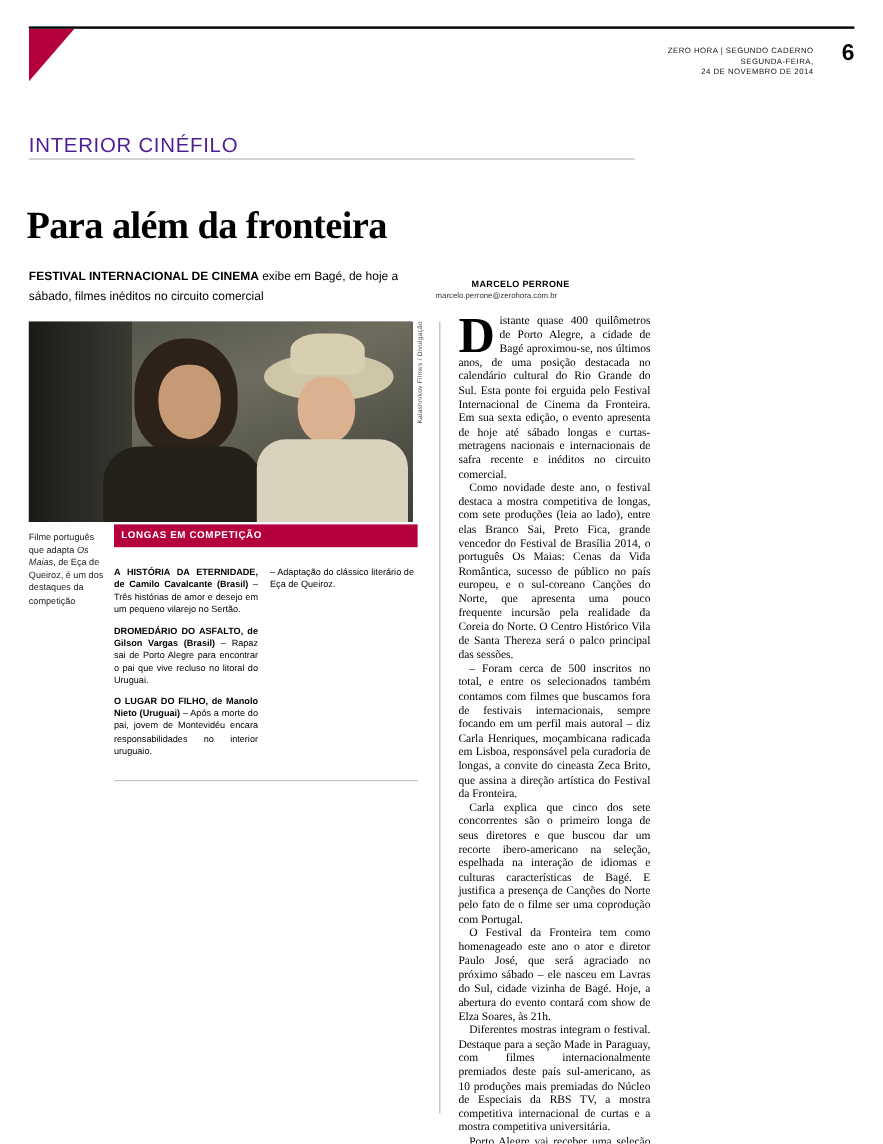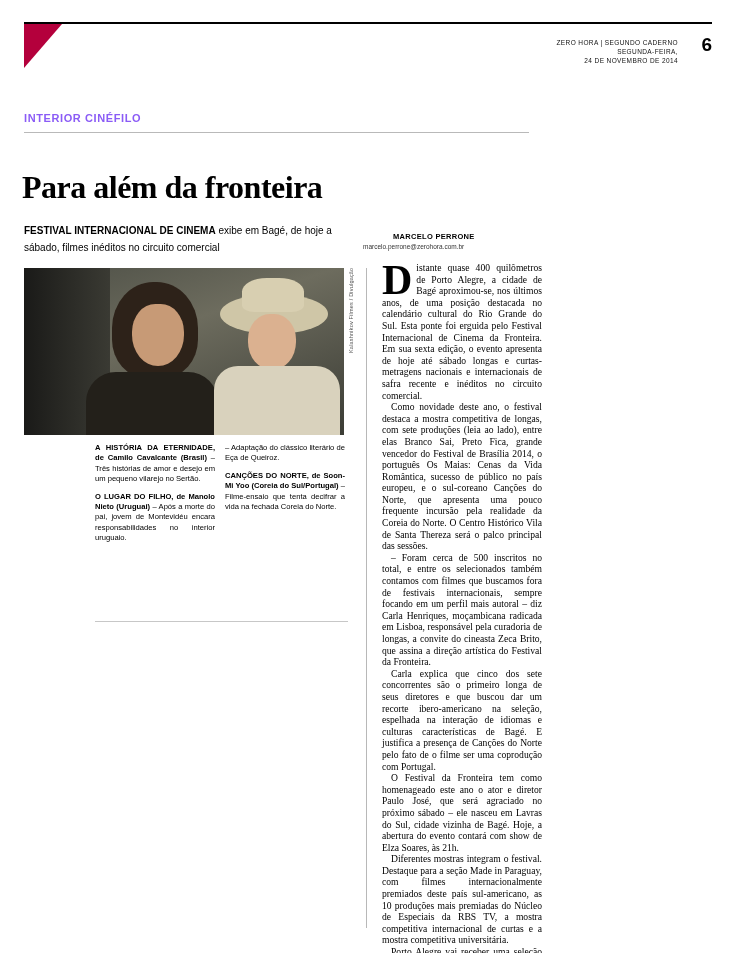--- a/index.html
+++ b/index.html
@@ -68,24 +68,24 @@
     font-size: 19px;
     color: #000;
   }
 
   
   .kicker {
     position: absolute;
     left: 24px;
     top: 112px;
     font-family: "Liberation Sans", sans-serif;
-    font-weight: bold;
-    font-size: 11px;
+    font-weight: normal;
+    font-size: 17px;
     letter-spacing: 0.6px;
-    color: #8b5cf6;
+    color: #4c1d95;
   }
   .kicker-rule {
     position: absolute;
     left: 24px;
     top: 132px;
     width: 505px;
     height: 1px;
     background: #b9b9b9;
   }
   .headline {
@@ -243,21 +243,21 @@
     font-weight: bold;
     font-size: 8.2px;
     letter-spacing: 0.5px;
     padding: 4px 6px 4px 6px;
     height: 11px;
     box-sizing: content-box;
   }
   .box-body {
     display: flex;
     gap: 10px;
-    padding-top: 6px;
+    padding-top: 16px;
     border-bottom: 1px solid #c7c7c7;
     padding-bottom: 8px;
     min-height: 170px;
   }
   .box-col {
     width: 120px;
     font-family: "Liberation Sans", sans-serif;
     font-size: 7.6px;
     line-height: 10.4px;
     color: #000;
@@ -332,30 +332,34 @@
     <div class="man-hair"></div>
     <div class="man-face"></div>
     <div class="man-body"></div>
     <div class="woman-hat"></div>
     <div class="woman-hat-top"></div>
     <div class="woman-face"></div>
     <div class="woman-body"></div>
   </div>
   <div class="photo-credit">Kalashnikov Filmes / Divulgação</div>
 
+  <div class="caption">
+    <span>Filme português que adapta </span><i>Os Maias</i><span>, de Eça de Queiroz, é um dos destaques da competição</span>
+  </div>
 
   <div class="box">
+    <div class="box-header">LONGAS EM COMPETIÇÃO</div>
     <div class="box-body">
       <div class="box-col">
         <p><b>A HISTÓRIA DA ETERNIDADE, de Camilo Cavalcante (Brasil)</b><span> – Três histórias de amor e desejo em um pequeno vilarejo no Sertão.</span></p>
+        <p><b>DROMEDÁRIO DO ASFALTO, de Gilson Vargas (Brasil)</b><span> – Rapaz sai de Porto Alegre para encontrar o pai que vive recluso no litoral do Uruguai.</span></p>
         <p><b>O LUGAR DO FILHO, de Manolo Nieto (Uruguai)</b><span> – Após a morte do pai, jovem de Montevidéu encara responsabilidades no interior uruguaio.</span></p>
       </div>
       <div class="box-col">
         <p><b></b><span>– Adaptação do clássico literário de Eça de Queiroz.</span></p>
-        <p><b>CANÇÕES DO NORTE, de Soon-Mi Yoo (Coreia do Sul/Portugal)</b><span> – Filme-ensaio que tenta decifrar a vida na fechada Coreia do Norte.</span></p>
       </div>
     </div>
   </div>
 
   <div class="vrule"></div>
 
   <div class="article">
     <p class="first"><span class="dropcap">D</span><span>istante quase 400 quilômetros de Porto Alegre, a cidade de Bagé aproximou-se, nos últimos anos, de uma posição destacada no calendário cultural do Rio Grande do Sul. Esta ponte foi erguida pelo Festival Internacional de Cinema da Fronteira. Em sua sexta edição, o evento apresenta de hoje até sábado longas e curtas-metragens nacionais e internacionais de safra recente e inéditos no circuito comercial.</span></p>
     <p>Como novidade deste ano, o festival destaca a mostra competitiva de longas, com sete produções (leia ao lado), entre elas Branco Sai, Preto Fica, grande vencedor do Festival de Brasília 2014, o português Os Maias: Cenas da Vida Romântica, sucesso de público no país europeu, e o sul-coreano Canções do Norte, que apresenta uma pouco frequente incursão pela realidade da Coreia do Norte. O Centro Histórico Vila de Santa Thereza será o palco principal das sessões.</p>
     <p>– Foram cerca de 500 inscritos no total, e entre os selecionados também contamos com filmes que buscamos fora de festivais internacionais, sempre focando em um perfil mais autoral – diz Carla Henriques, moçambicana radicada em Lisboa, responsável pela curadoria de longas, a convite do cineasta Zeca Brito, que assina a direção artística do Festival da Fronteira.</p>

